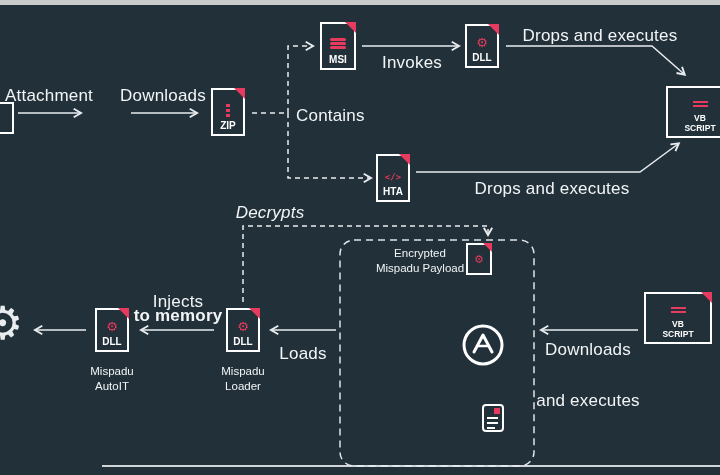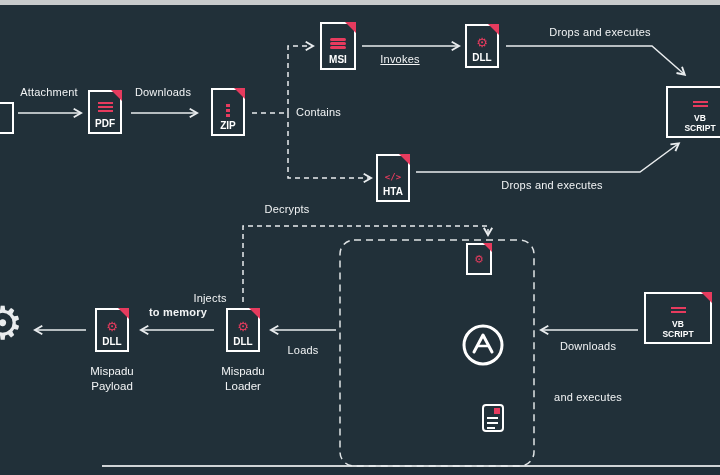--- a/index.html
+++ b/index.html
@@ -6,21 +6,21 @@
   body{font-family:"Liberation Sans","DejaVu Sans",sans-serif;}
   #stage{
     position:relative;width:720px;height:475px;overflow:hidden;
     background:#213039;color:#f2f4f5;
   }
   #topstrip{position:absolute;left:0;top:0;width:720px;height:5px;background:#c8cbcc;}
   #bottomline{position:absolute;left:102px;top:465px;width:618px;height:2px;background:#eef1f2;opacity:.85;}
 
   svg.layer{position:absolute;left:0;top:0;width:720px;height:475px;pointer-events:none;}
 
-  .lbl{position:absolute;font-size:11px;letter-spacing:.2px;color:#f2f4f5;white-space:nowrap;}
+  .lbl{position:absolute;font-size:17px;letter-spacing:.2px;color:#f2f4f5;white-space:nowrap;}
   .lbl.c{transform:translateX(-50%);text-align:center;}
 
   
   .node{position:absolute;}
   .doc{
     position:relative;width:34px;height:44px;border:2px solid #fff;background:#213039;
     display:flex;flex-direction:column;align-items:center;justify-content:flex-end;
     padding-bottom:3px;box-sizing:border-box;
   }
   .doc.tall{height:48px;}
@@ -85,35 +85,24 @@
       <rect x="340" y="240" width="194" height="226" rx="14" stroke="#dfe3e5" stroke-width="1.5" stroke-dasharray="7 5"></rect>
     </g>
   </svg>
 
   <div class="mail-left"></div>
   <div class="gear-left">⚙</div>
 
   <div class="lbl c" style="left:49px;top:86px;">Attachment</div>
   <div class="lbl c" style="left:163px;top:86px;">Downloads</div>
   <div class="lbl" style="left:296px;top:106px;">Contains</div>
-  <div class="lbl c" style="left:400px;top:53px;text-decoration:underline;">Invokes</div>
+  <div class="lbl c" style="left:412px;top:53px;">Invokes</div>
   <div class="lbl c" style="left:600px;top:26px;">Drops and executes</div>
   <div class="lbl c" style="left:552px;top:179px;">Drops and executes</div>
 
-  <div class="node" style="left:88px;top:90px;">
-    <div class="doc">
-        <div class="fold"></div>
-      <div class="glyph-lines">
-          <i></i>
-          <i></i>
-          <i></i>
-        </div>
-      <div class="flabel">PDF</div>
-    </div>
-  </div>
 
   <div class="node" style="left:320px;top:22px;">
     <div class="doc tall" style="width:36px;">
         <div class="fold"></div>
       <div class="glyph-db">
           <i></i>
           <i></i>
           <i></i>
         </div>
       <div class="flabel">MSI</div>
@@ -154,22 +143,22 @@
       <div class="flabel sm">
         <span>VB</span><br>
         <span>SCRIPT</span>
       </div>
     </div>
   </div>
 
   <div class="lbl c" style="left:588px;top:340px;">Downloads</div>
   <div class="lbl c" style="left:588px;top:355px;margin-top:36px;">and executes</div>
   <div class="lbl c" style="left:303px;top:344px;">Loads</div>
-  <div class="lbl c" style="left:287px;top:203px;">Decrypts</div>
-  <div class="lbl c" style="left:178px;top:292px;margin-left:32px;">Injects</div>
+  <div class="lbl c" style="left:270px;top:203px;font-style:italic;">Decrypts</div>
+  <div class="lbl c" style="left:178px;top:292px;">Injects</div>
   <div class="lbl c" style="left:178px;top:306px;font-weight:bold;">to memory</div>
 
   <div class="node" style="left:644px;top:292px;">
     <div class="doc big">
         <div class="fold"></div>
       <div class="glyph-lines">
           <i></i>
           <i></i>
         </div>
       <div class="flabel sm">
@@ -193,23 +182,27 @@
 
   <div class="node" style="left:95px;top:308px;">
     <div class="doc">
         <div class="fold"></div>
       <div class="glyph-gear">⚙</div>
       <div class="flabel">DLL</div>
     </div>
   </div>
   <div class="caption" style="left:112px;top:364px;">
     <span>Mispadu</span><br>
-    <span>Payload</span>
-  </div>
-
+    <span>AutoIT</span>
+  </div>
+
+  <div class="caption" style="left:420px;top:246px;">
+    <span>Encrypted</span><br>
+    <span>Mispadu Payload</span>
+  </div>
   <div class="doc-sm" style="position:absolute;left:466px;top:243px;">
     <div class="fold"></div>
     <span class="glyph-gear" style="margin:0;font-size:11px;">⚙</span>
   </div>
 
   <svg style="position:absolute;left:460px;top:322px;" width="46" height="46" viewBox="0 0 46 46">
     <circle cx="23" cy="23" r="19" fill="none" stroke="#fff" stroke-width="3"></circle>
     <path d="M14,30 L23,13 L32,30" fill="none" stroke="#fff" stroke-width="3" stroke-linejoin="round" stroke-linecap="round"></path>
     <path d="M18,24 L28,24" stroke="#fff" stroke-width="2.5" stroke-linecap="round"></path>
   </svg>

